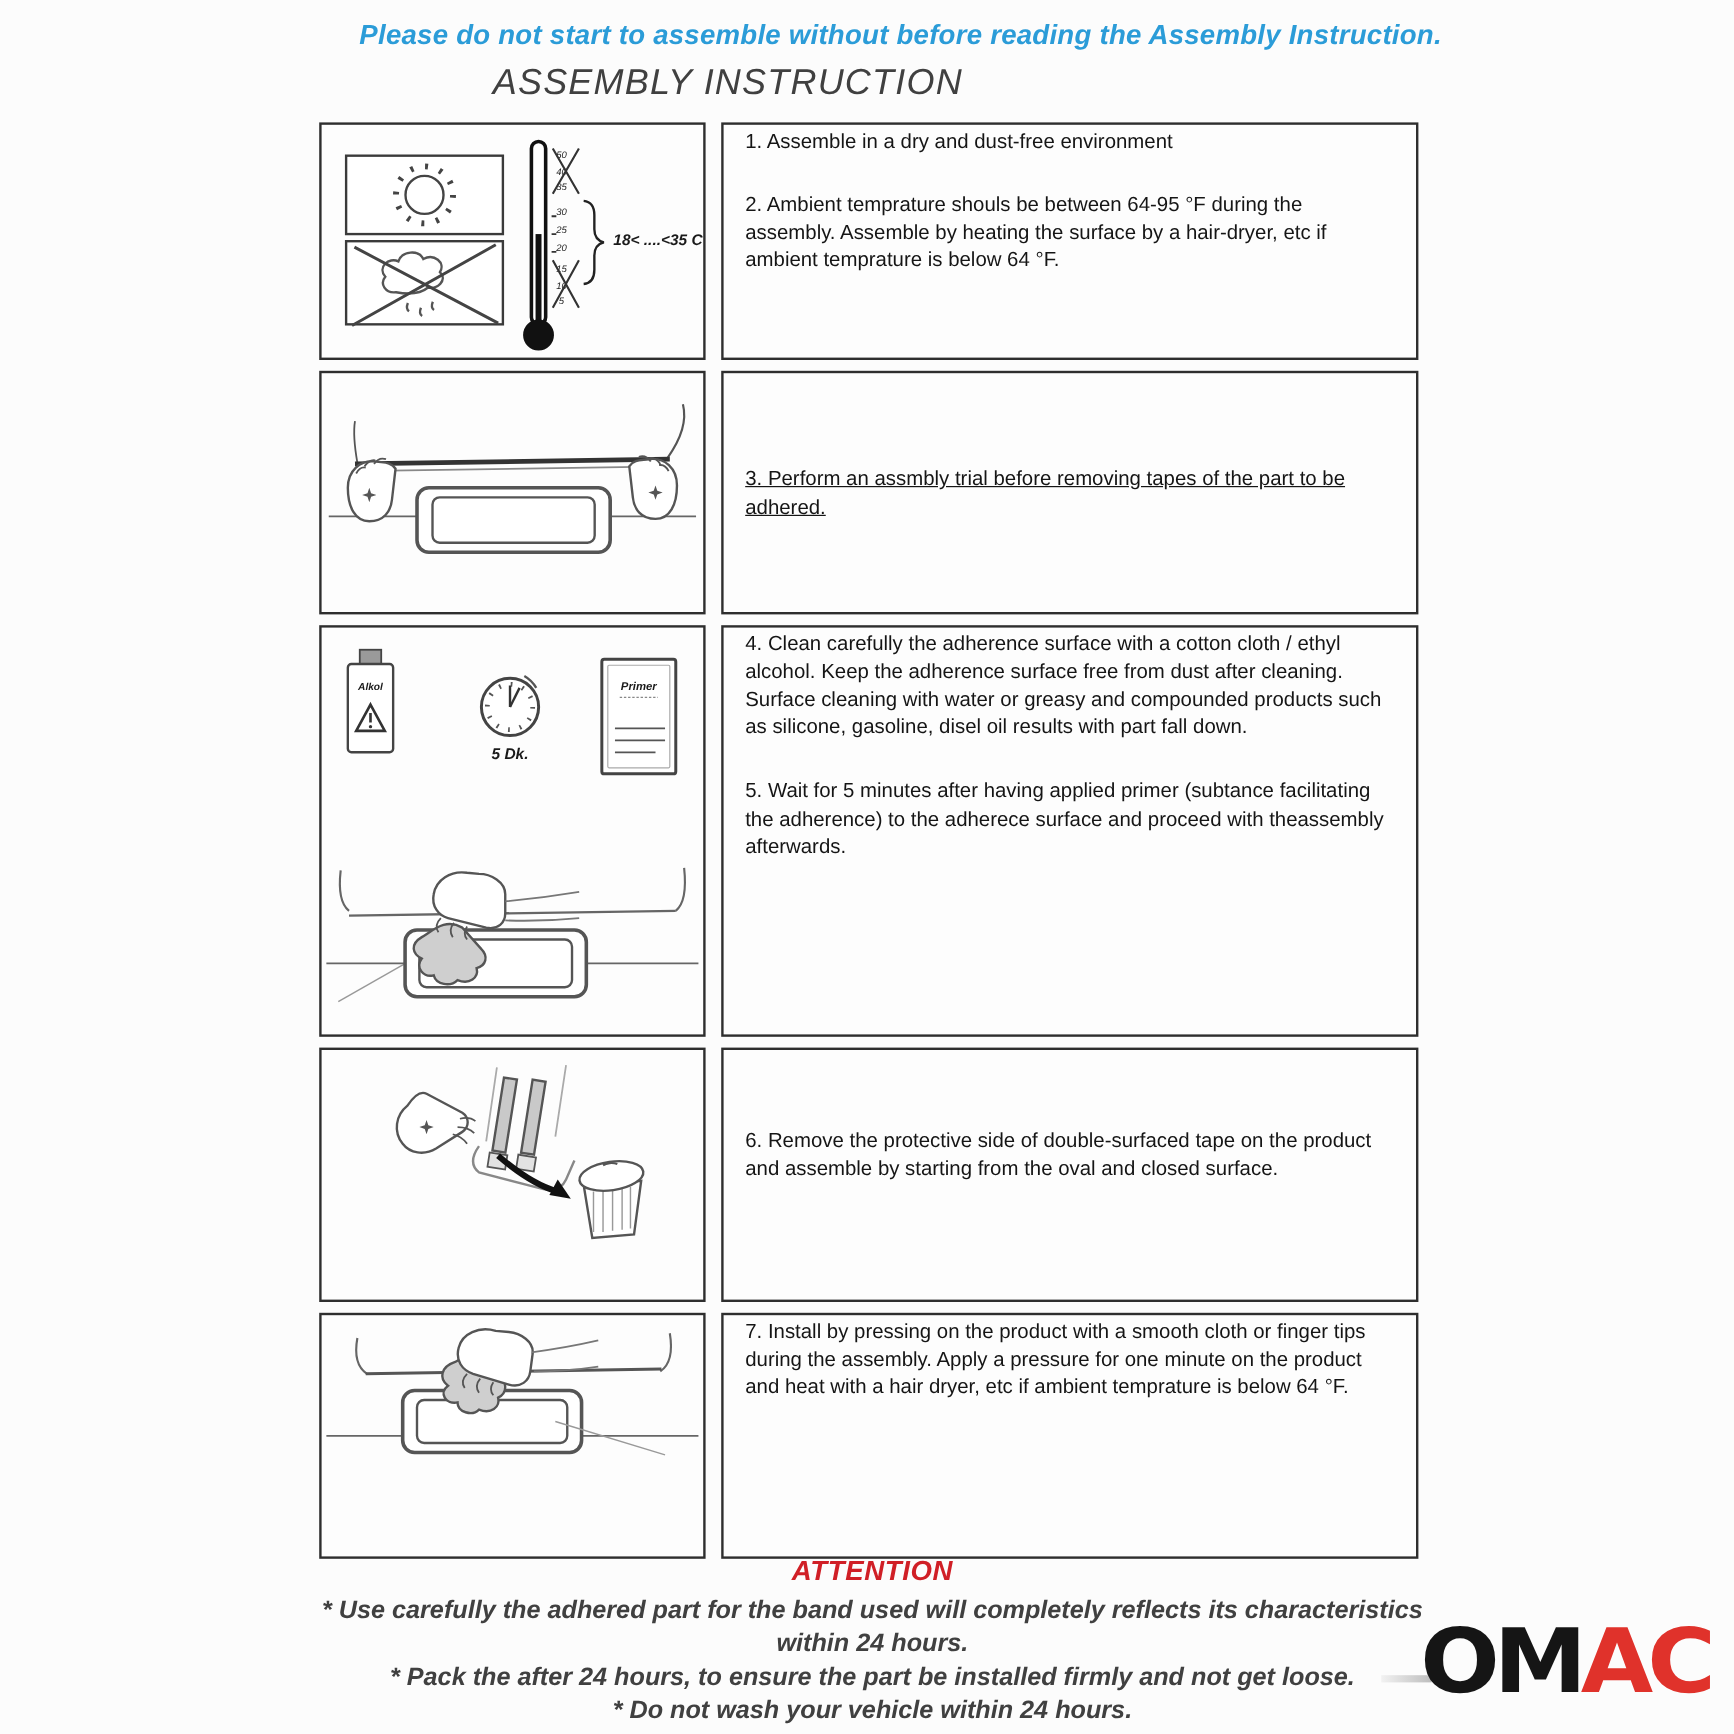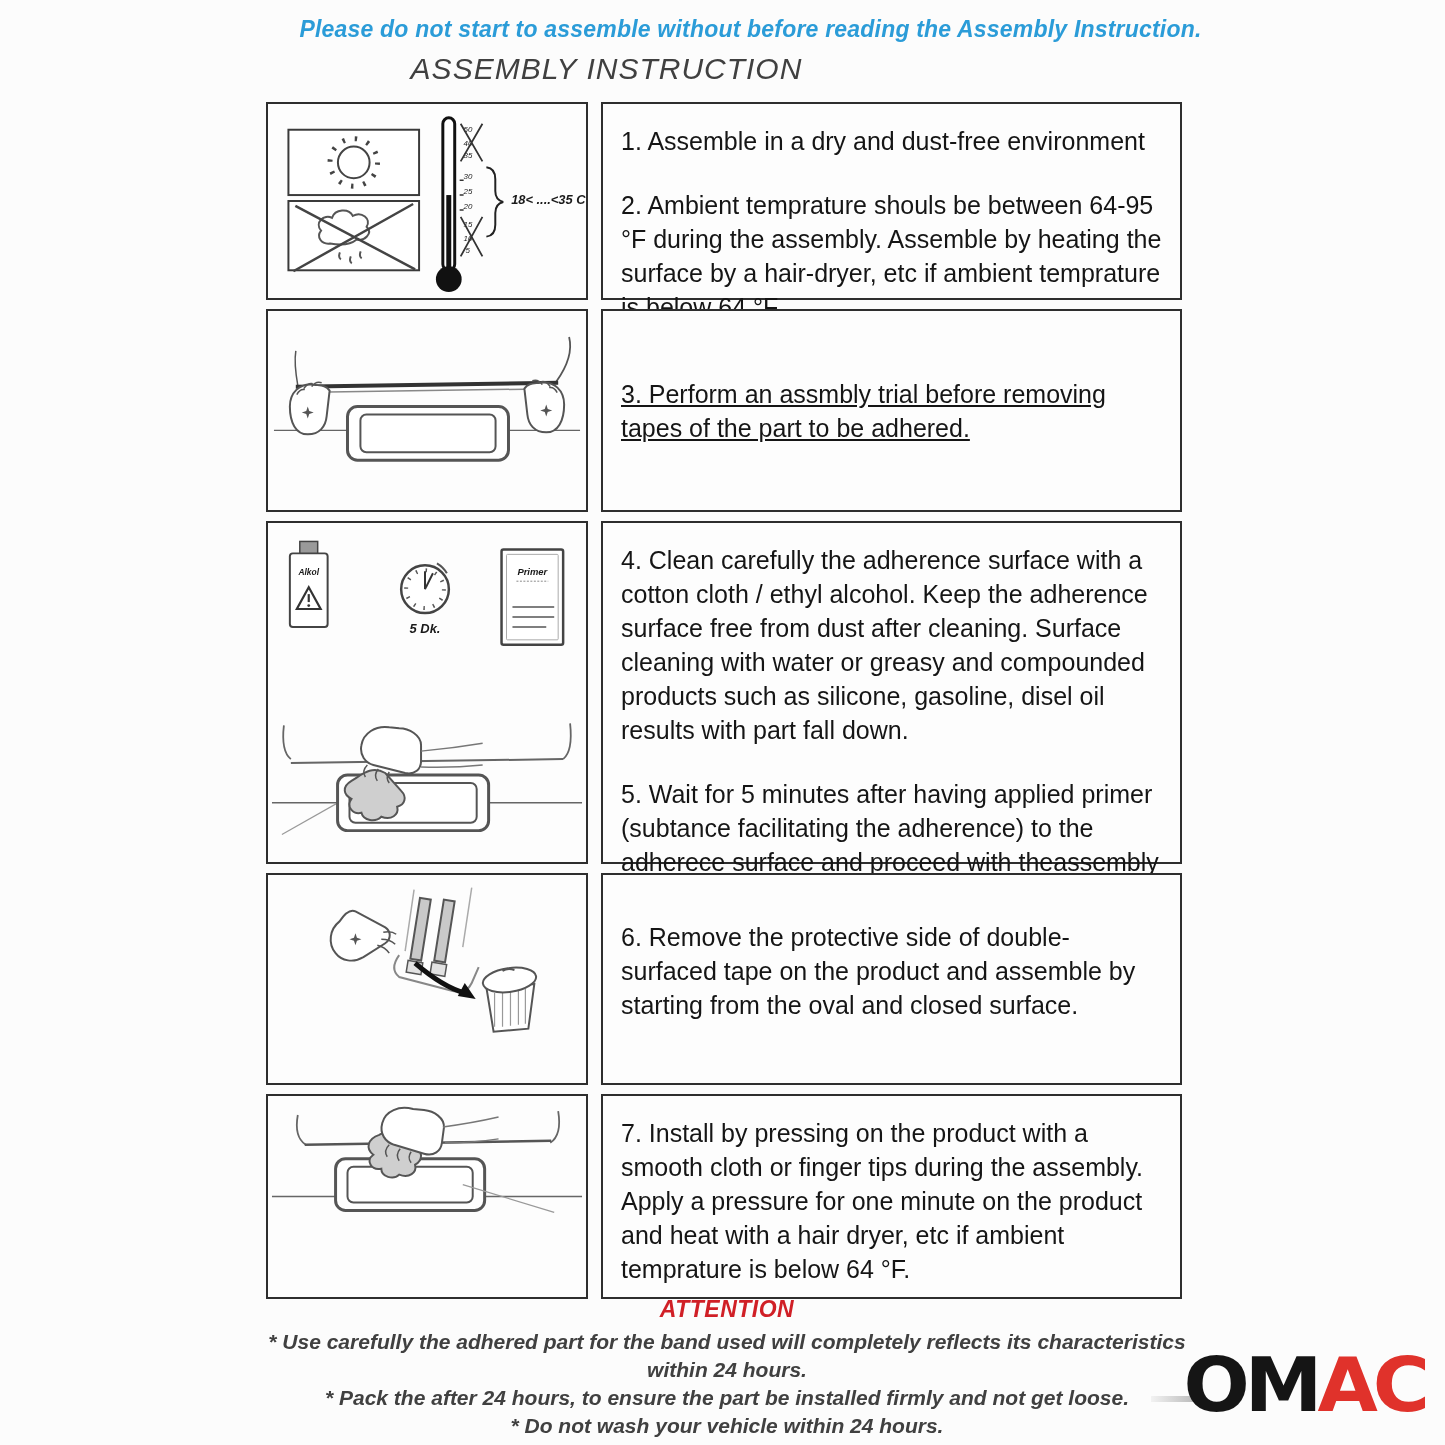--- a/index.html
+++ b/index.html
@@ -19,21 +19,21 @@
   }
   .table{
     position:absolute;left:266px;top:102px;width:916px;
     display:flex;flex-direction:column;gap:9px;
   }
   .row{display:flex;gap:13px;}
   .cell{border:2px solid #2e2e2e;background:#fdfdfd;box-sizing:border-box;}
   .cell-img{width:322px;flex:none;display:flex;align-items:center;justify-content:center;padding:0;font-style:italic;}
   .cell-img svg{width:100%;height:100%;}
   .cell-text{
-    flex:1;padding:20px 18px;font-size:25px;line-height:1.36;
+    flex:1;padding:2px 18px;font-size:17px;line-height:1.36;
     display:flex;flex-direction:column;justify-content:flex-start;
   }
   .cell-text p{margin:0;}
   .cell-text p + p{margin-top:30px;}
   .r1{height:198px;} .r2{height:203px;} .r3{height:343px;} .r4{height:212px;} .r5{height:205px;}
   .r2 .cell-text{justify-content:center;text-decoration:underline;}
   .r4 .cell-text{justify-content:center;padding-bottom:36px;}
   .attention{
     position:absolute;left:252px;top:1296px;width:950px;text-align:center;font-style:italic;
   }

